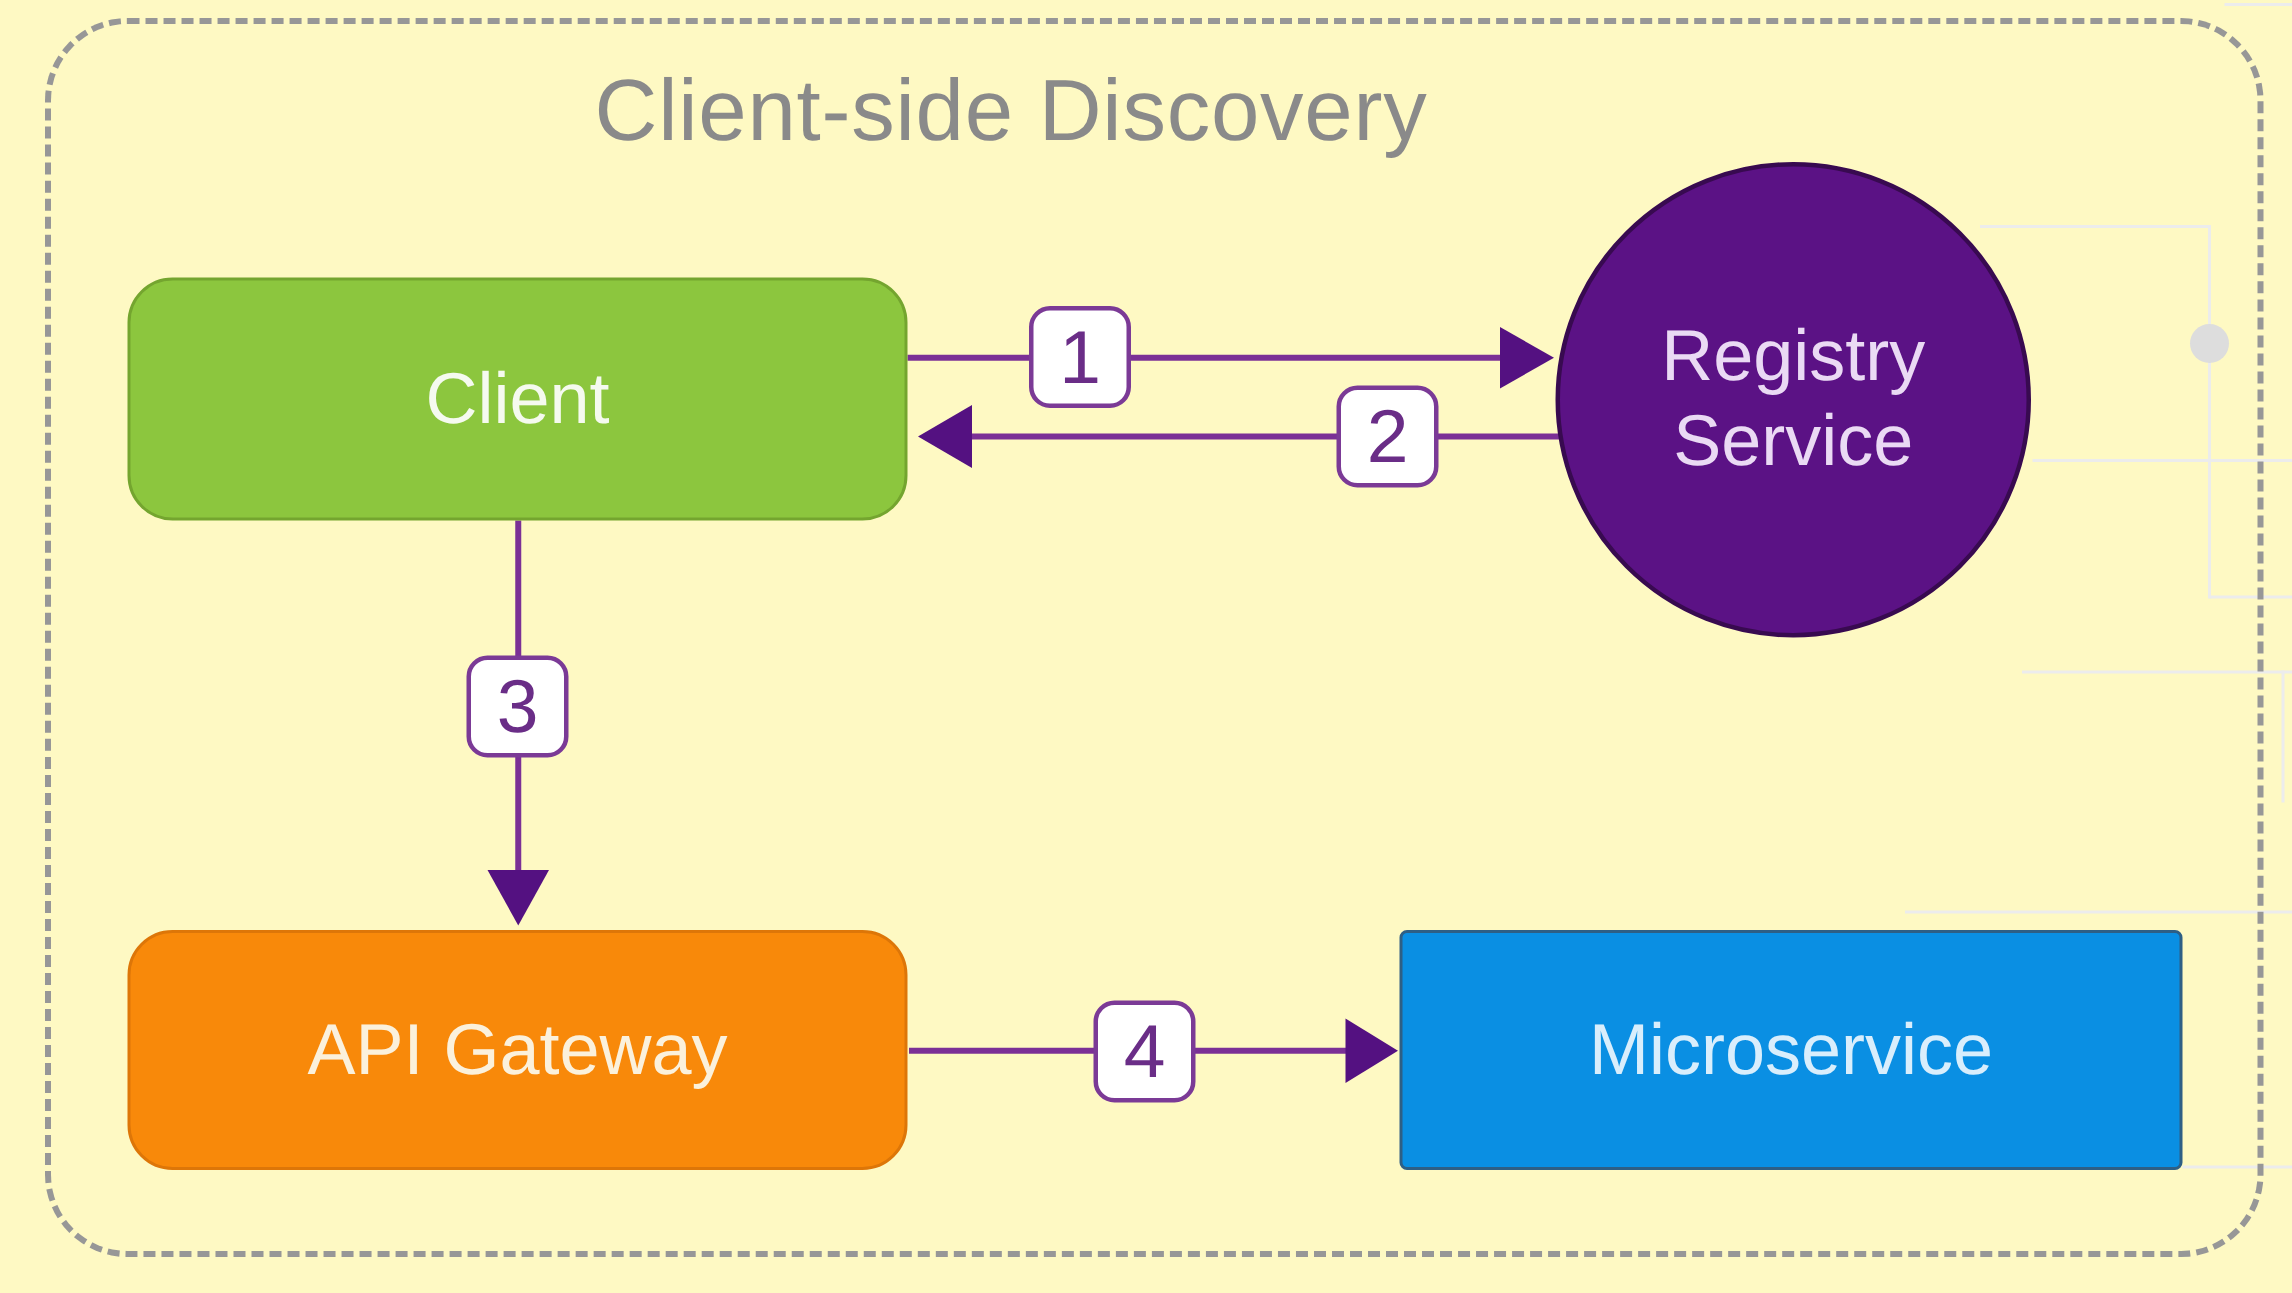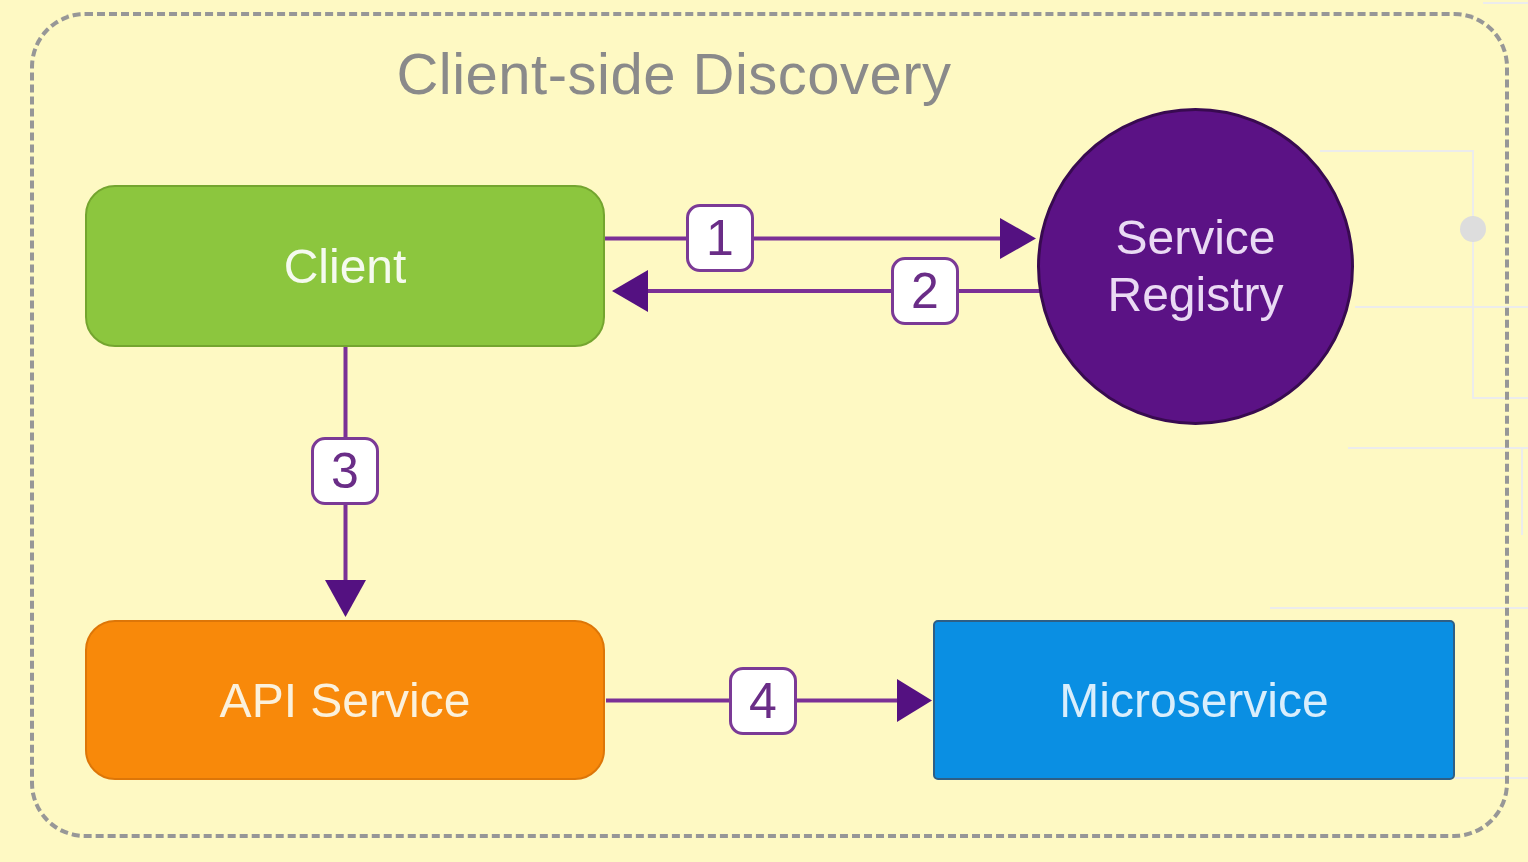--- a/index.html
+++ b/index.html
@@ -84,26 +84,26 @@
 
     <line x1="606" y1="700.5" x2="899" y2="700.5" stroke-width="4" stroke="#7B3096"></line>
     <polygon points="897,679 932,700.5 897,722" fill="#541181"></polygon>
   </svg>
 
   <div class="node node-client">
     <span>Client</span>
   </div>
 
   <div class="node node-registry">
+    <span>Registry</span>
     <span>Service</span>
-    <span>Registry</span>
   </div>
 
   <div class="node node-gateway">
-    <span>API Service</span>
+    <span>API Gateway</span>
   </div>
 
   <div class="node node-micro">
     <span>Microservice</span>
   </div>
 
   <div class="badge badge-1">
     <span>1</span>
   </div>
   <div class="badge badge-2">

